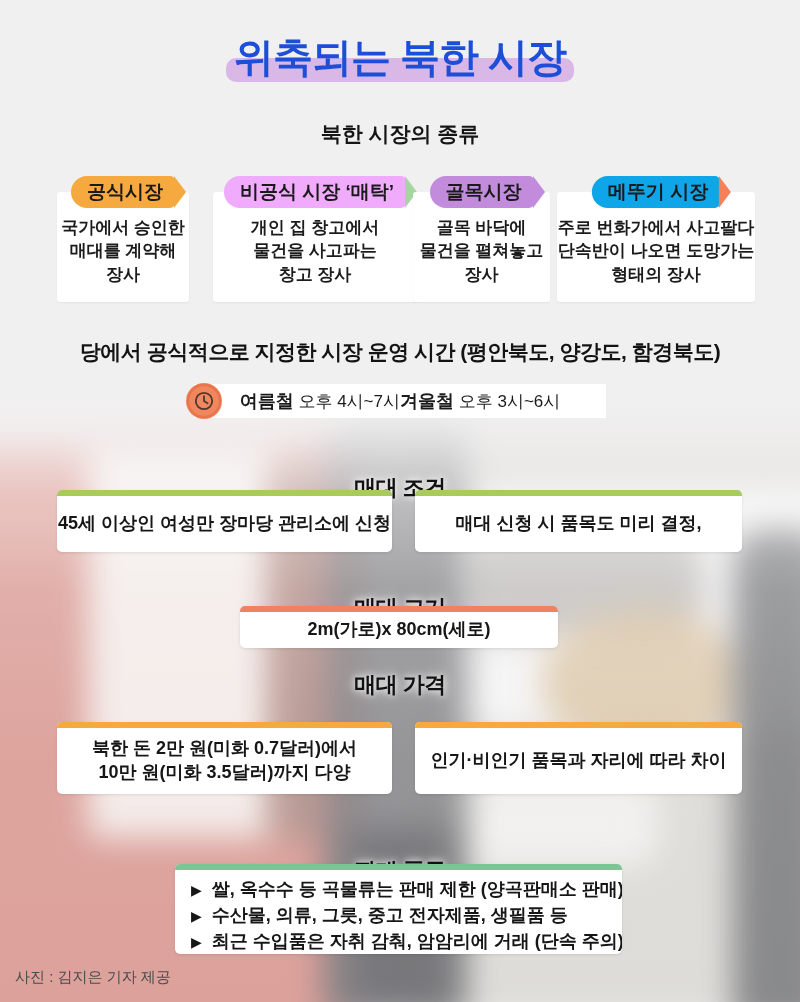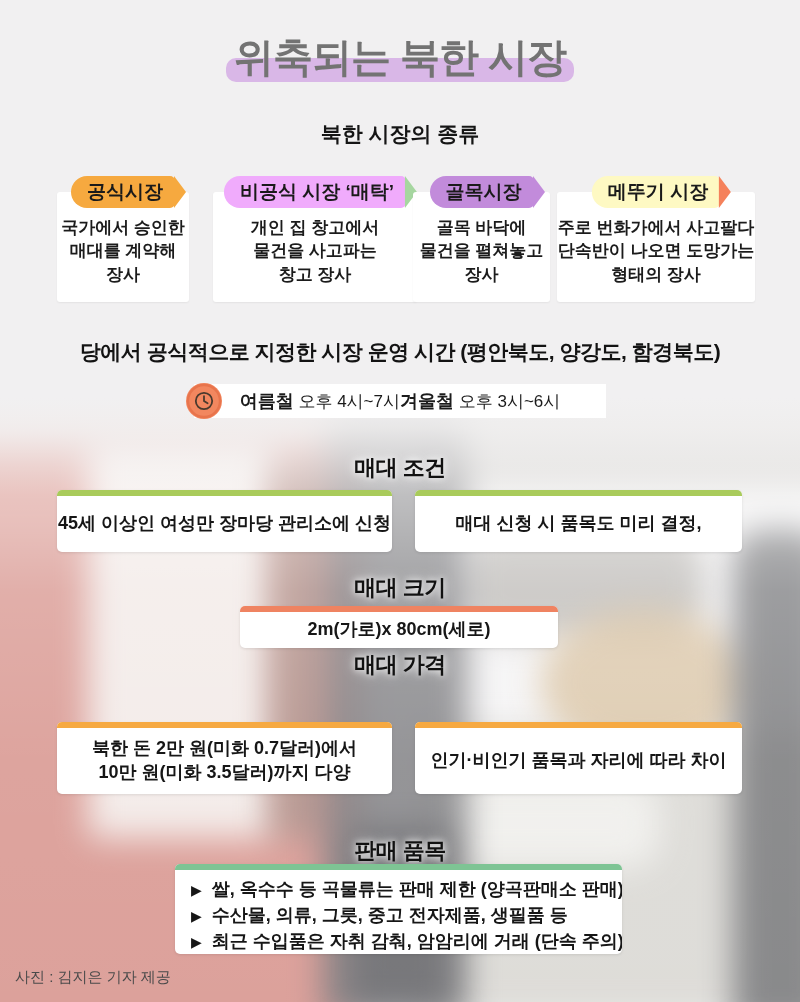--- a/index.html
+++ b/index.html
@@ -23,58 +23,58 @@
   .ph-upper-r    { left:430px; top:-30px; width:420px; height:120px; background:#b3b0aa; opacity:.8; }
   .photo-overlay { position:absolute; inset:0;
     background:linear-gradient(to bottom,
       #f1f0f1 0%, rgba(243,242,242,.92) 5%, rgba(255,255,255,.6) 16%,
       rgba(255,255,255,.42) 32%, rgba(255,255,255,.34) 60%, rgba(255,255,255,.32) 100%); }
 
   
   .title-wrap { position:absolute; left:0; top:30px; width:100%; text-align:center; }
   .title-highlight { position:absolute; left:50%; top:28px; transform:translateX(-50%);
     width:348px; height:24px; background:#d9b7e7; border-radius:10px; }
-  .title { position:relative; font-size:40px; font-weight:800; color:#737373; letter-spacing:-1px; }
+  .title { position:relative; font-size:40px; font-weight:800; color:#1d4ed8; letter-spacing:-1px; }
   .subtitle { position:absolute; left:0; top:120px; width:100%; text-align:center;
     font-size:21px; font-weight:700; color:#151515; }
 
   
   .card { position:absolute; top:192px; height:110px; background:#fff; border-radius:3px;
     box-shadow:0 1px 2px rgba(0,0,0,.06); }
   .card-1 { left:57px;  width:132px; }
   .card-2 { left:213px; width:204px; }
   .card-3 { left:413px; width:137px; }
   .card-4 { left:557px; width:198px; }
   .tag { position:absolute; top:-16px; left:50%; transform:translateX(-50%);
     height:32px; line-height:32px; padding:0 12px 0 16px; border-radius:16px 5px 5px 16px;
     font-size:19px; font-weight:800; color:#1a1a1a; white-space:nowrap; }
   .tag::after { content:""; position:absolute; right:-11px; top:0; width:0; height:0;
     border-top:16px solid transparent; border-bottom:16px solid transparent;
     border-left:12px solid currentColor; }
   .tag-1 { background:#f6a93f; } .tag-1::after { color:#f6a93f; }
   .tag-2 { background:#f0abfc; } .tag-2::after { color:#a6d6a0; }
   .tag-3 { background:#c28bdb; } .tag-3::after { color:#c28bdb; }
-  .tag-4 { background:#fef9c3; } .tag-4::after { color:#f5815b; }
+  .tag-4 { background:#0ea5e9; } .tag-4::after { color:#f5815b; }
   .card-desc { padding-top:24px; text-align:center; font-size:17px; line-height:1.38;
     font-weight:600; color:#1b1b1b; }
 
   
   .hours-heading { position:absolute; left:0; top:338px; width:100%; text-align:center;
     font-size:21px; font-weight:800; color:#131313; letter-spacing:-0.5px; }
   .hours-bar { position:absolute; left:50%; top:384px; transform:translateX(-50%);
     width:412px; height:34px; background:#fff; display:flex; align-items:center;
     justify-content:center; font-size:17px; color:#1b1b1b; }
   .hours-item { white-space:nowrap; }
   .hours-item b { font-weight:800; font-size:18px; }
   .clock-badge { position:absolute; left:-9px; top:-2px; width:38px; height:38px; }
 
   
   .sec-heading { position:absolute; width:100%; left:0; text-align:center;
     font-size:22px; font-weight:800; color:#111; letter-spacing:-0.5px;
-    text-shadow:0 0 6px rgba(255,255,255,.95), 0 0 14px rgba(255,255,255,.8); }
+    text-shadow:0 0 6px rgba(255,255,255,.95), 0 0 14px rgba(255,255,255,.8);margin-top:20px; }
   .h-cond  { top:453px; }
   .h-size  { top:573px; }
   .h-price { top:650px;text-align:center; }
   .h-items { top:836px; }
 
   .ibox { position:absolute; background:#fff; border-radius:5px; overflow:hidden;
     box-shadow:0 1px 3px rgba(0,0,0,.10); display:flex; flex-direction:column; }
   .ibox .accent { flex:0 0 6px; width:100%; }
   .ibox .ibody { flex:1; display:flex; flex-direction:column; align-items:center;
     justify-content:center; text-align:center; font-size:18px; font-weight:700;

